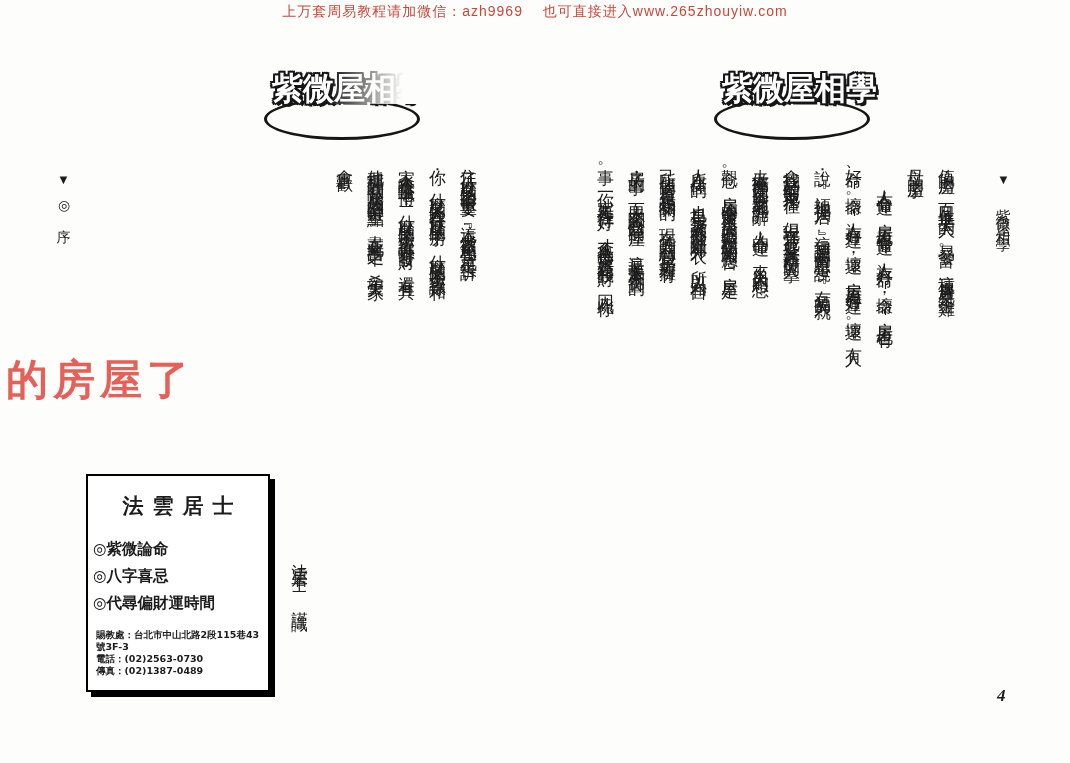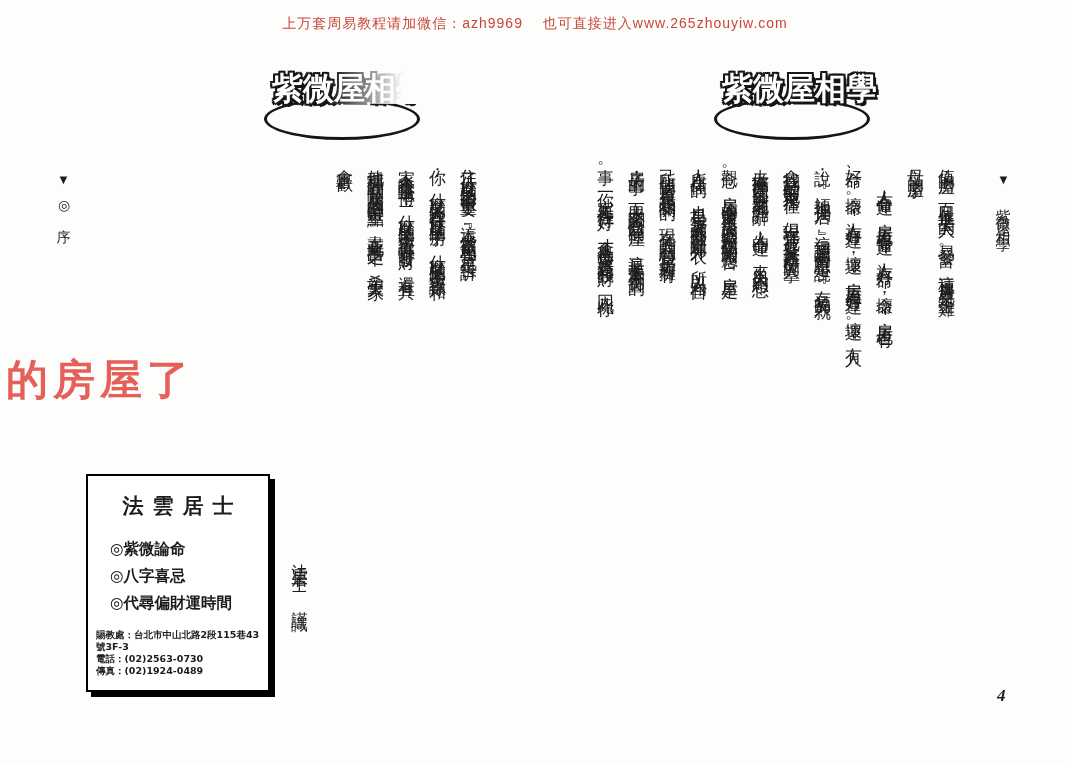--- a/index.html
+++ b/index.html
@@ -7,21 +7,21 @@
     position: relative;
     width: 1070px; height: 763px;
     background: #fdfdfc;
     overflow: hidden;
     font-family: "Liberation Serif", "DejaVu Serif", serif;
     color: #1c1c1c;
   }
 
   
   .promo {
-    position: absolute; top: 15px; left: 0; width: 100%;
+    position: absolute; top: 3px; left: 0; width: 100%;
     text-align: center;
     font-family: "Liberation Sans", "DejaVu Sans", sans-serif;
     font-size: 14px; letter-spacing: 1px;
     color: #c9473a;
   }
 
   
   .logo { position: absolute; width: 185px; height: 75px; }
   .logo .ellipse {
     position: absolute; left: 2px; top: 30px;
@@ -84,21 +84,21 @@
     box-shadow: 5px 5px 0 #000;
     box-sizing: border-box;
   }
   .info-box .box-title {
     margin-top: 16px;
     text-align: center;
     font-weight: bold; font-size: 21px; letter-spacing: 9px;
     text-indent: 9px; 
   }
   .info-box .services {
-    margin: 16px 0 0 22px;
+    margin: 16px 0 0 5px;
     font-family: "DejaVu Sans", "Liberation Sans", sans-serif;
     font-weight: bold; font-size: 15.5px; line-height: 27px;
   }
   .info-box .contact {
     margin: 12px 0 0 8px;
     font-family: "DejaVu Sans", "Liberation Sans", sans-serif;
     font-weight: bold; font-size: 9.5px; line-height: 12px;
     letter-spacing: 0px;
   }
 </style>
@@ -162,17 +162,17 @@
   <div class="info-box">
     <div class="box-title">法雲居士</div>
     <div class="services">
       <div>◎紫微論命</div>
       <div>◎八字喜忌</div>
       <div>◎代尋偏財運時間</div>
     </div>
     <div class="contact">
       <div>賜教處：台北市中山北路2段115巷43號3F-3</div>
       <div>電話：(02)2563-0730</div>
-      <div>傳真：(02)1924-0489</div>
+      <div>傳真：(02)1387-0489</div>
     </div>
   </div>
 
 </div>
 
 </body></html>

